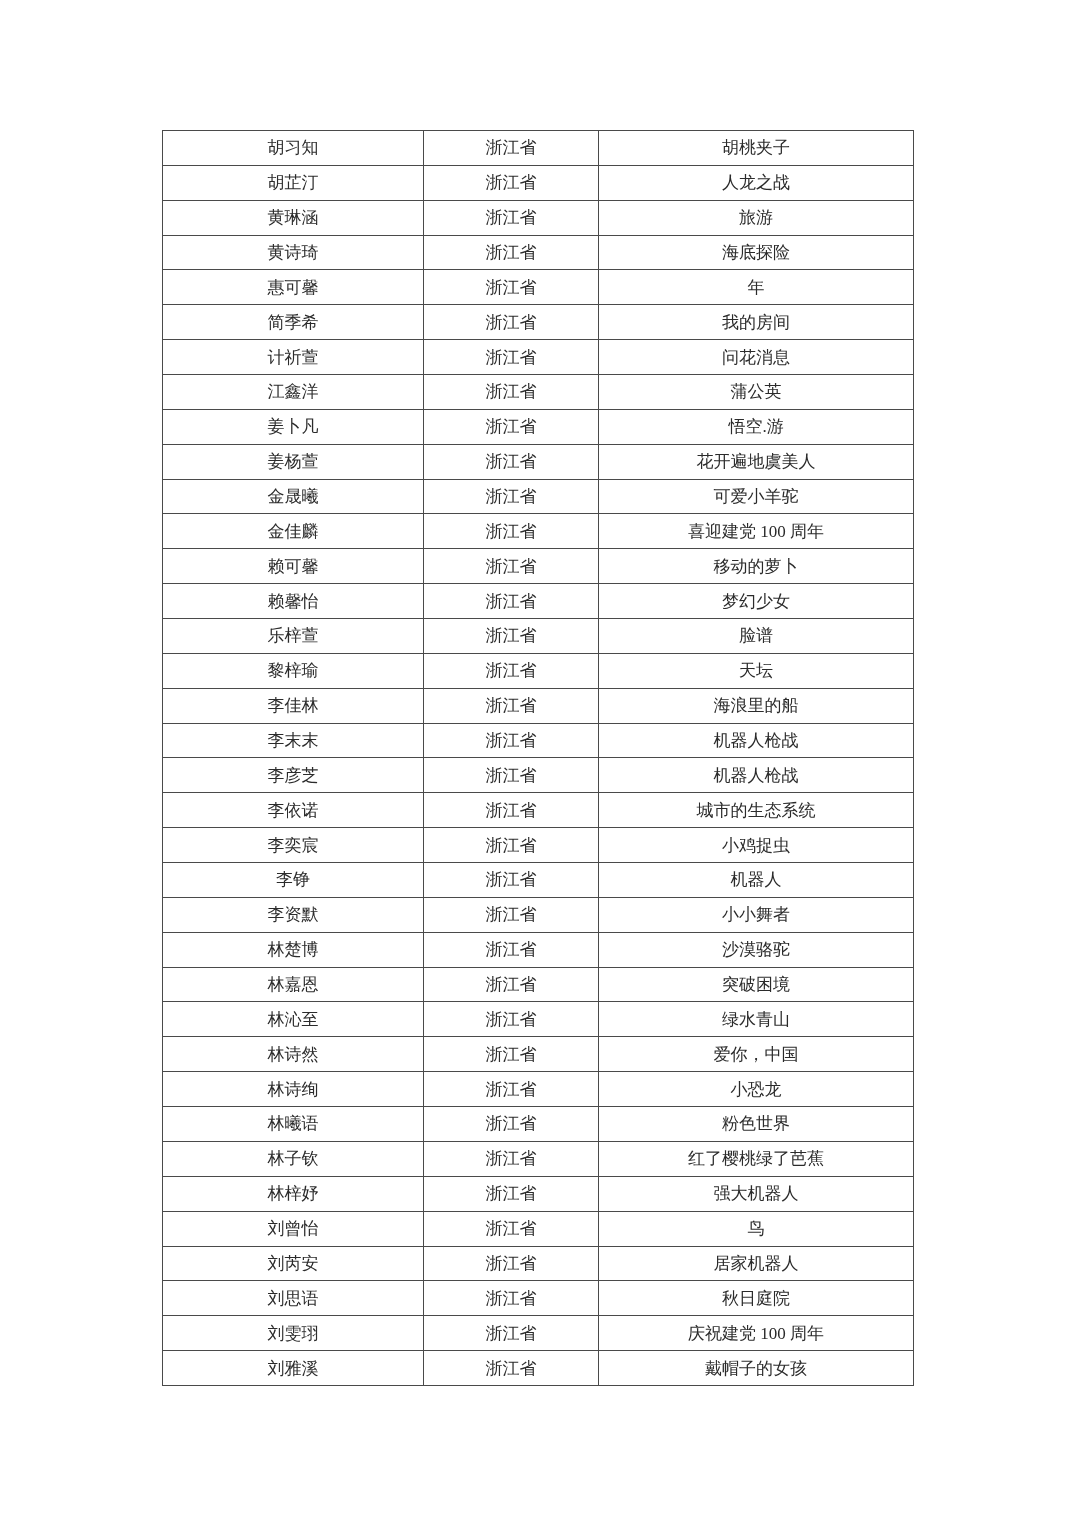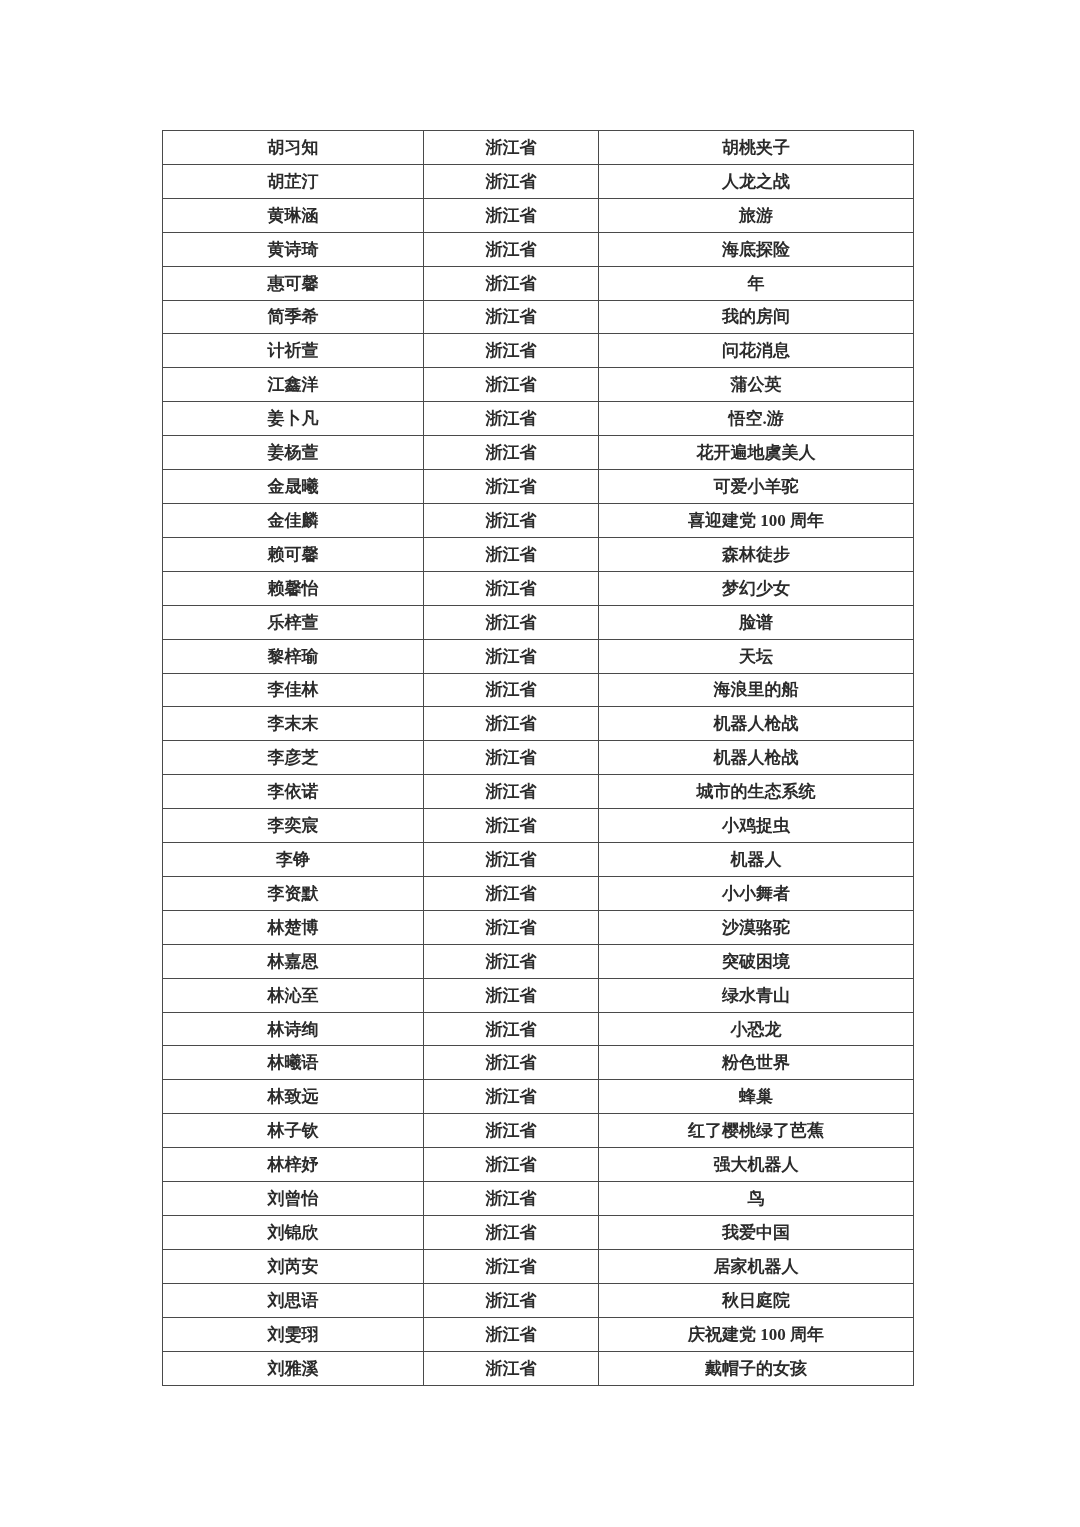--- a/index.html
+++ b/index.html
@@ -9,21 +9,20 @@
     width: 1080px;
     height: 1527px;
     overflow: hidden;
     font-family: "Liberation Serif", "DejaVu Serif", serif;
   }
   .page {
     position: relative;
     width: 857px;
     height: 1527px;
     background: #ffffff;
-    font-weight: bold;
   }
   table.roster-table {
     position: absolute;
     left: 162px;
     top: 130px;
     width: 751px;
     height: 1256px;
     border-collapse: collapse;
     table-layout: fixed;
   }
@@ -121,21 +120,21 @@
   <tr>
     <td>金佳麟</td>
     <td>浙江省</td>
     <td>喜迎建党 100 周年</td>
   </tr>
 
 
   <tr>
     <td>赖可馨</td>
     <td>浙江省</td>
-    <td>森林徒步</td>
+    <td>移动的萝卜</td>
   </tr>
 
   <tr>
     <td>赖馨怡</td>
     <td>浙江省</td>
     <td>梦幻少女</td>
   </tr>
 
   <tr>
     <td>乐梓萱</td>
@@ -204,38 +203,38 @@
     <td>浙江省</td>
     <td>突破困境</td>
   </tr>
 
   <tr>
     <td>林沁至</td>
     <td>浙江省</td>
     <td>绿水青山</td>
   </tr>
 
+  <tr>
+    <td>林诗然</td>
+    <td>浙江省</td>
+    <td>爱你，中国</td>
+  </tr>
 
   <tr>
     <td>林诗绚</td>
     <td>浙江省</td>
     <td>小恐龙</td>
   </tr>
 
   <tr>
     <td>林曦语</td>
     <td>浙江省</td>
     <td>粉色世界</td>
   </tr>
 
-  <tr>
-    <td>林致远</td>
-    <td>浙江省</td>
-    <td>蜂巢</td>
-  </tr>
 
   <tr>
     <td>林子钦</td>
     <td>浙江省</td>
     <td>红了樱桃绿了芭蕉</td>
   </tr>
 
   <tr>
     <td>林梓妤</td>
     <td>浙江省</td>
@@ -243,25 +242,20 @@
   </tr>
 
   <tr>
     <td>刘曾怡</td>
     <td>浙江省</td>
     <td>鸟</td>
   </tr>
 
 
 
-  <tr>
-    <td>刘锦欣</td>
-    <td>浙江省</td>
-    <td>我爱中国</td>
-  </tr>
 
   <tr>
     <td>刘芮安</td>
     <td>浙江省</td>
     <td>居家机器人</td>
   </tr>
 
   <tr>
     <td>刘思语</td>
     <td>浙江省</td>

